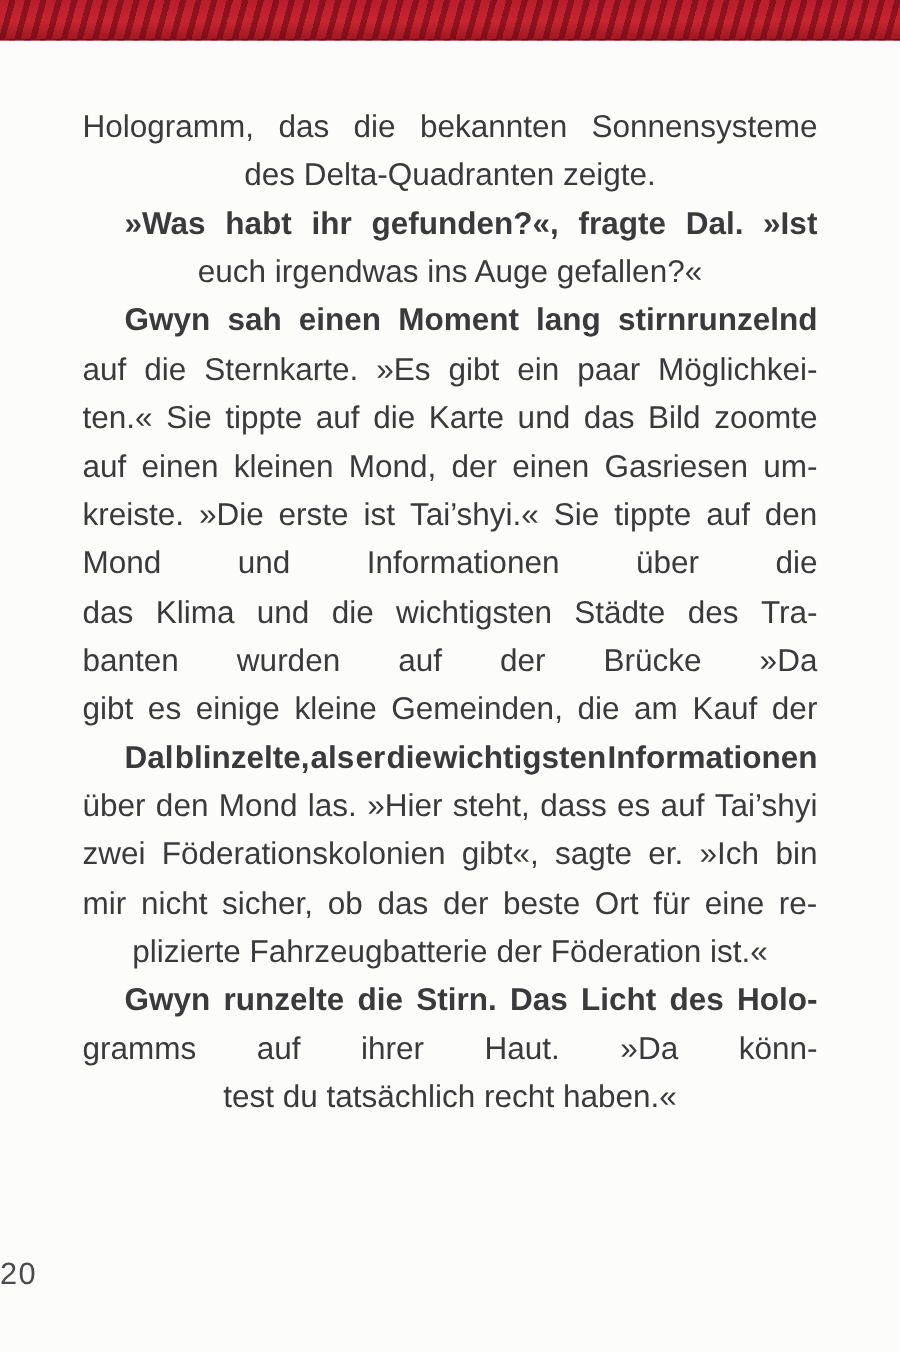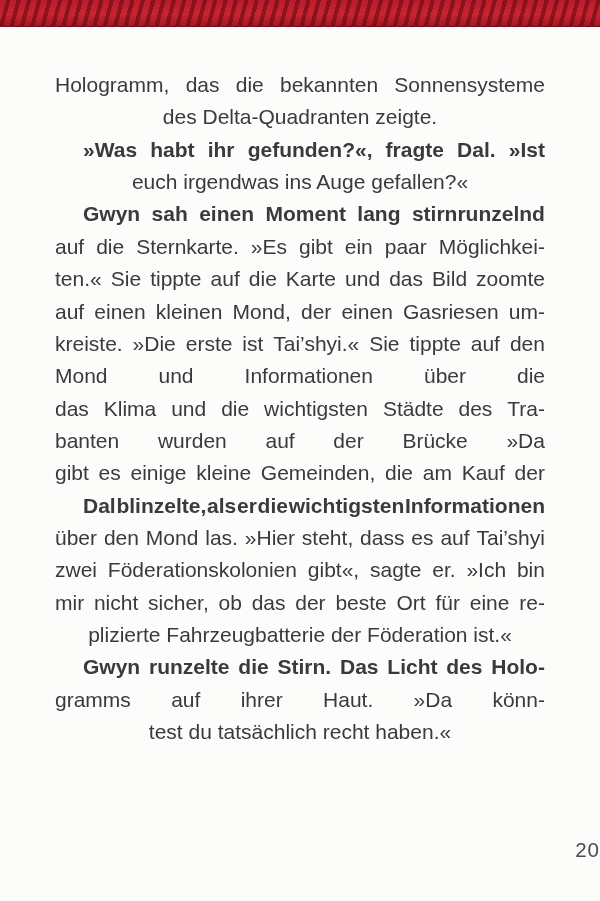--- a/index.html
+++ b/index.html
@@ -50,21 +50,21 @@
   .line.end {
     display: block;
     white-space: normal;
     text-align: center;
   }
   .pagenum {
     position: absolute;
     top: 838px;
     left: 0;
     width: 600px;
-    text-align: right;
+    text-align: left;
     font-size: 20.5px;
     line-height: 24px;
     letter-spacing: 1px;
     color: #4b4b4d;
   }
 </style>
 </head>
 <body>
 
 <div>

